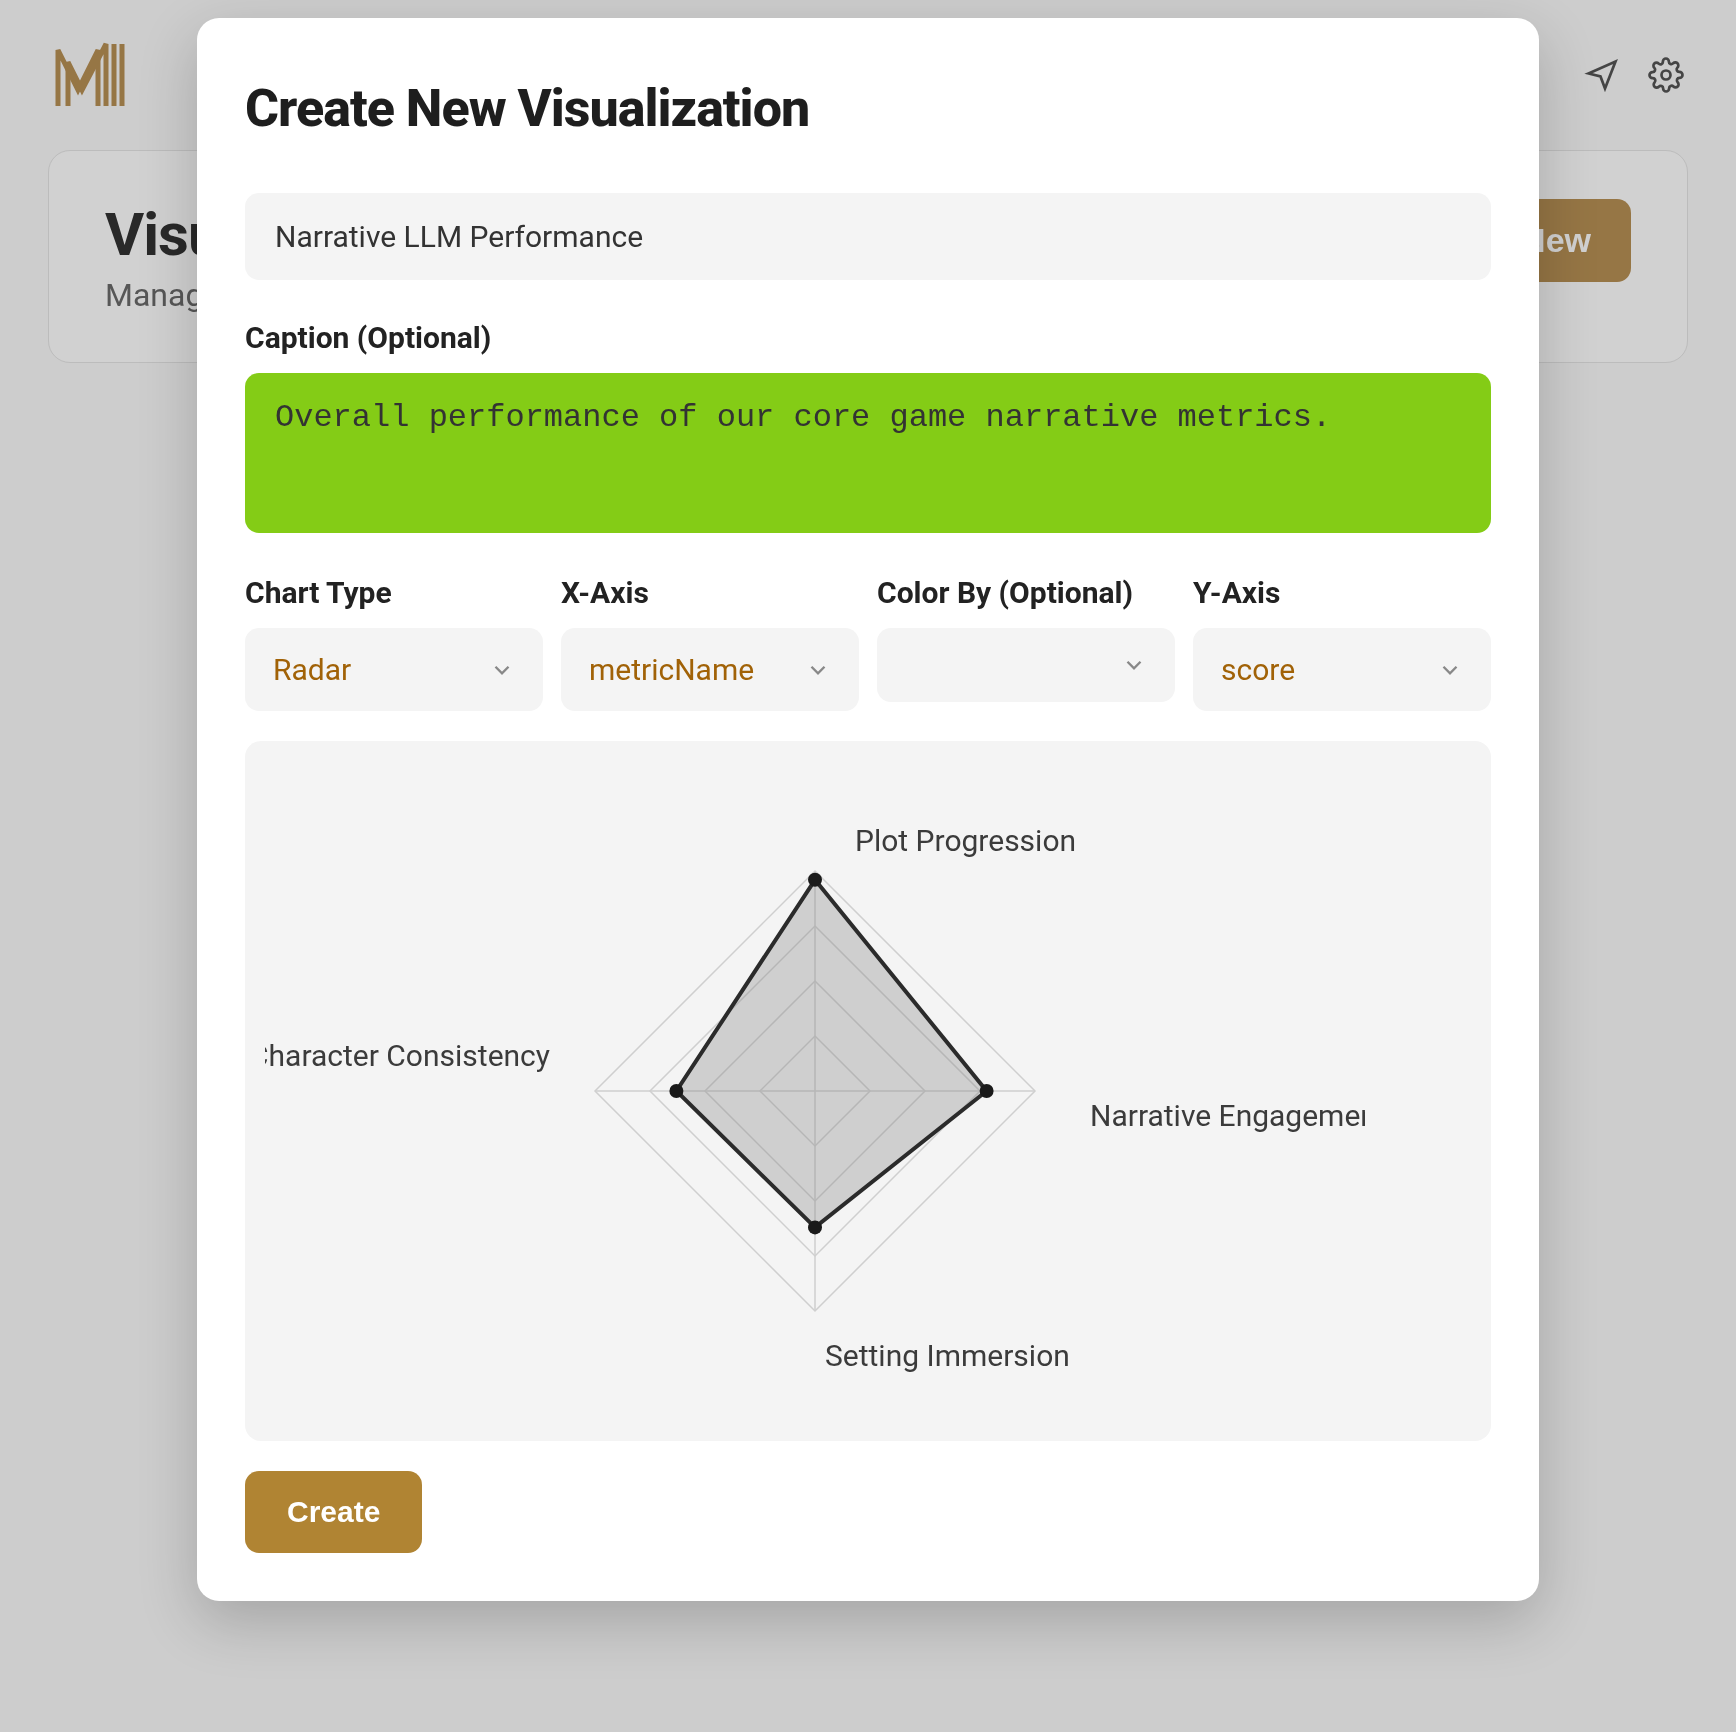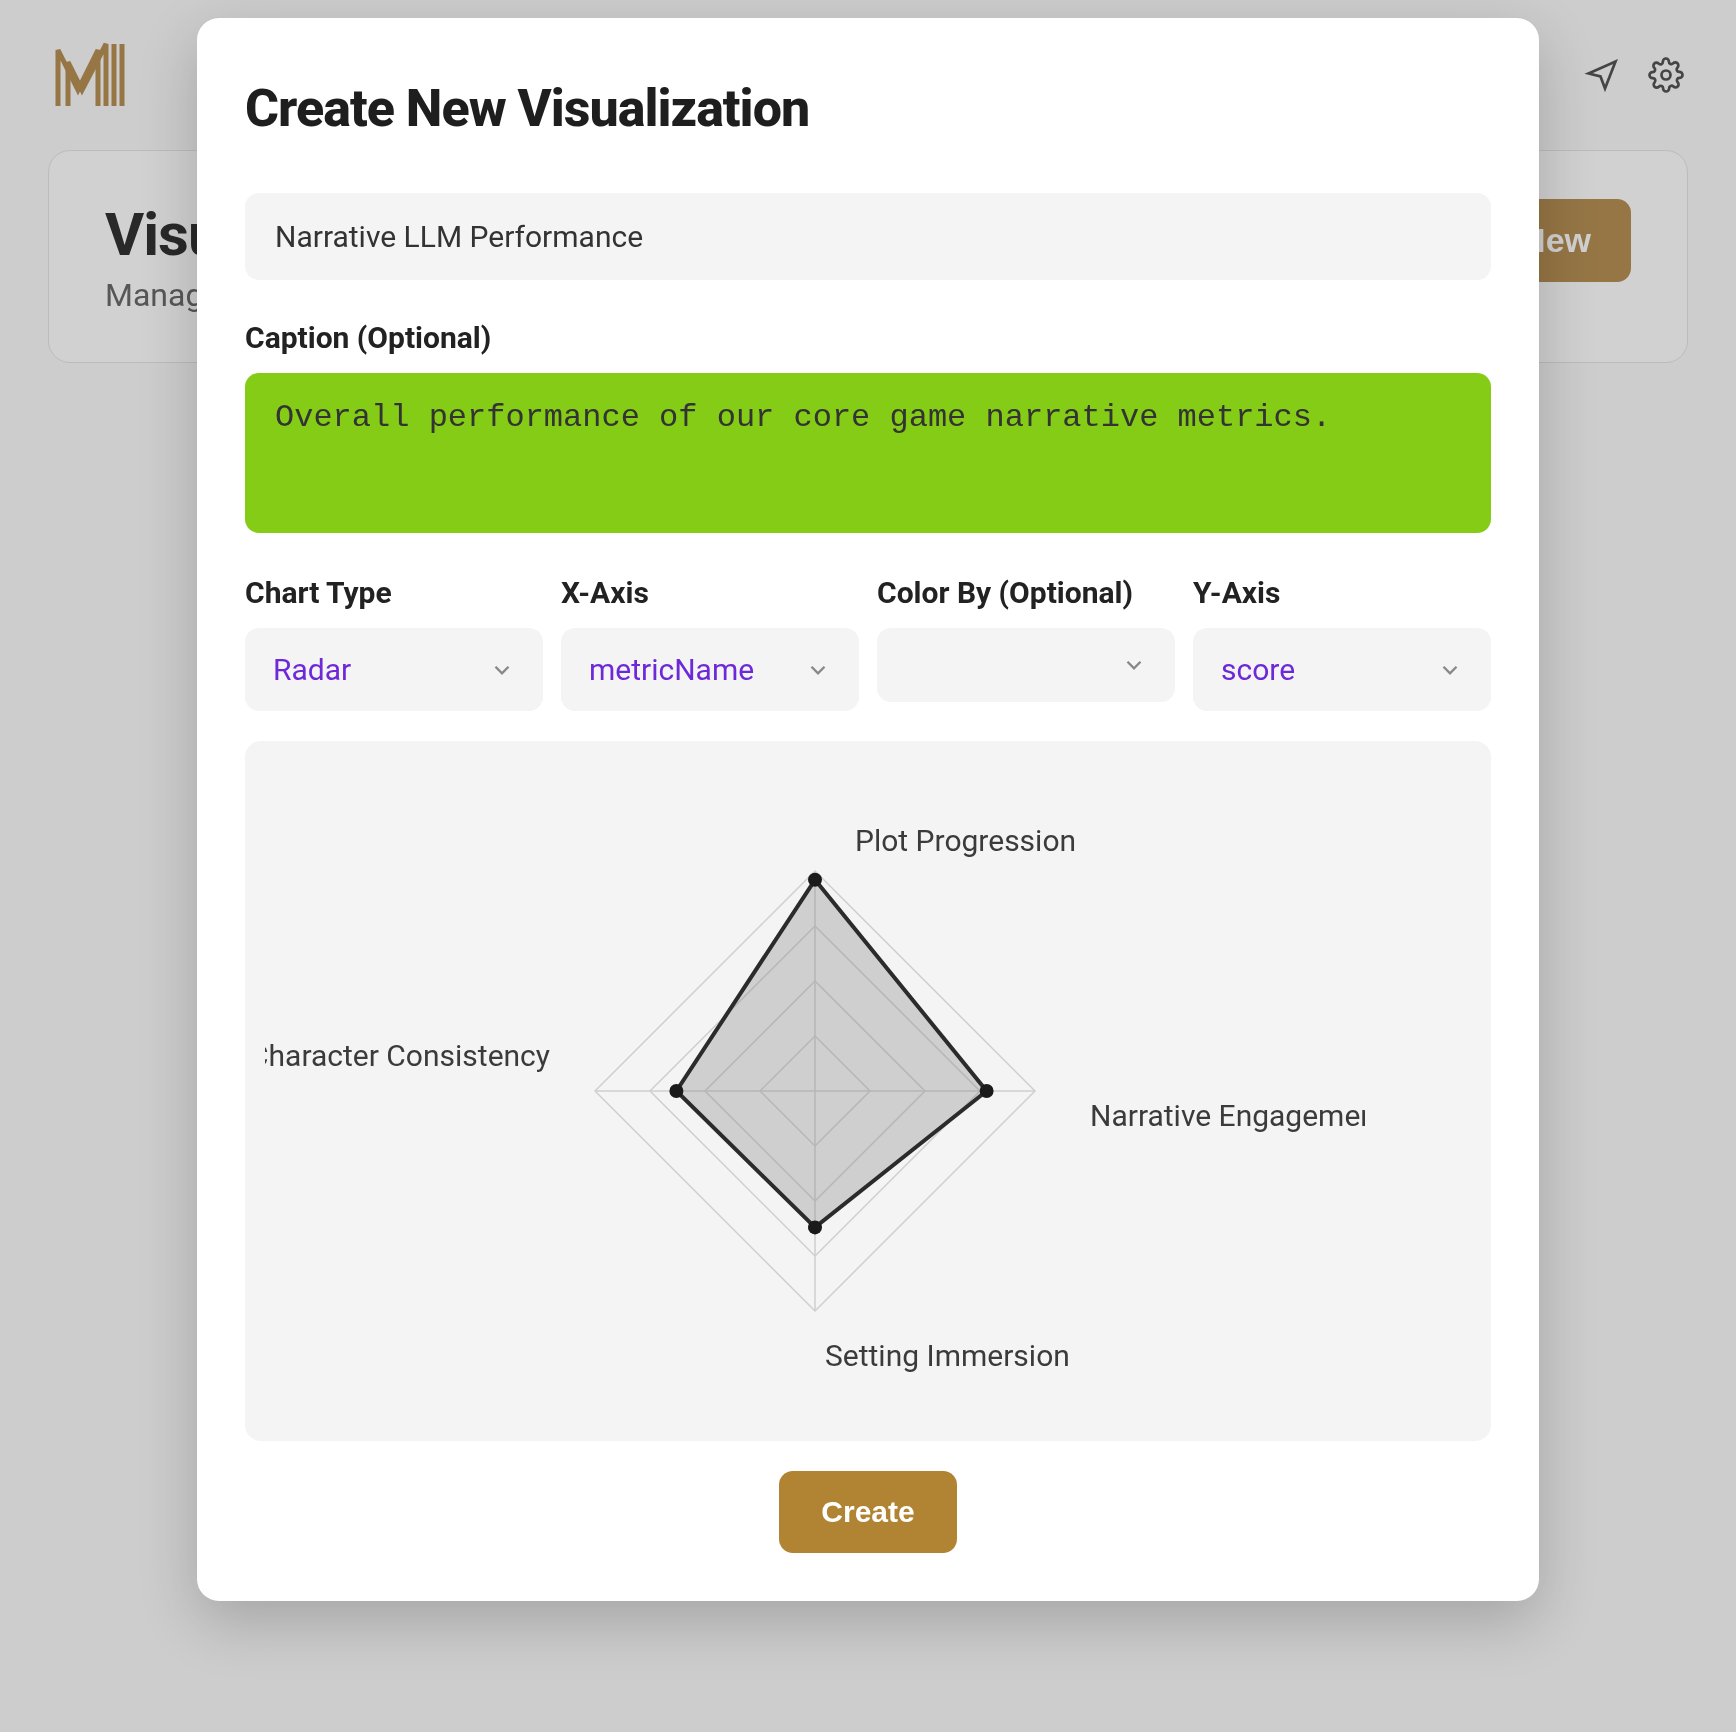--- a/index.html
+++ b/index.html
@@ -134,21 +134,21 @@
     background: #f4f4f4;
     border-radius: 14px;
     padding: 24px 28px;
     display: flex;
     align-items: center;
     justify-content: space-between;
     cursor: pointer;
   }
   .select-value {
     font-size: 30px;
-    color: #6d28d9;
+    color: #a16207;
   }
   .chevron {
     width: 26px;
     height: 26px;
     color: #888;
     flex-shrink: 0;
   }
 
   .chart-area {
     margin-top: 30px;
@@ -160,21 +160,21 @@
   }
   .radar-svg { width: 1100px; height: 620px; }
   .radar-grid { stroke: #cfcfcf; stroke-width: 1.5; fill: none; }
   .radar-axis { stroke: #cfcfcf; stroke-width: 1.5; }
   .radar-shape { fill: rgba(130,130,130,0.32); stroke: #2b2b2b; stroke-width: 4; }
   .radar-point { fill: #1a1a1a; }
   .radar-label { font-size: 30px; fill: #3b3b3b; }
 
   .modal-footer {
     display: flex;
-    justify-content: center;
+    justify-content: flex-start;
     margin-top: 30px;
   }
   .create-btn {
     background: #b08433;
     color: #fff;
     border: none;
     border-radius: 14px;
     padding: 24px 42px;
     font-size: 30px;
     font-weight: 700;

